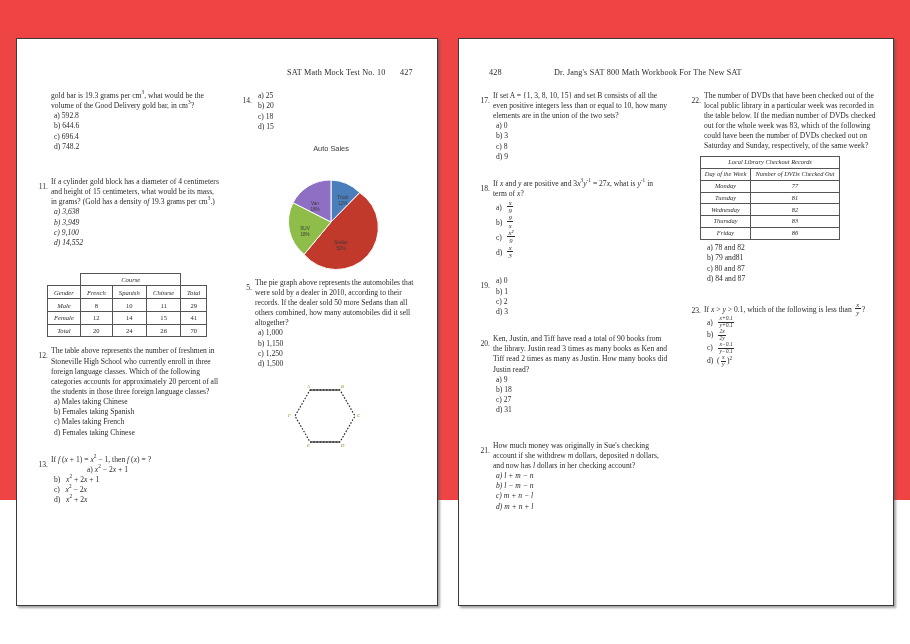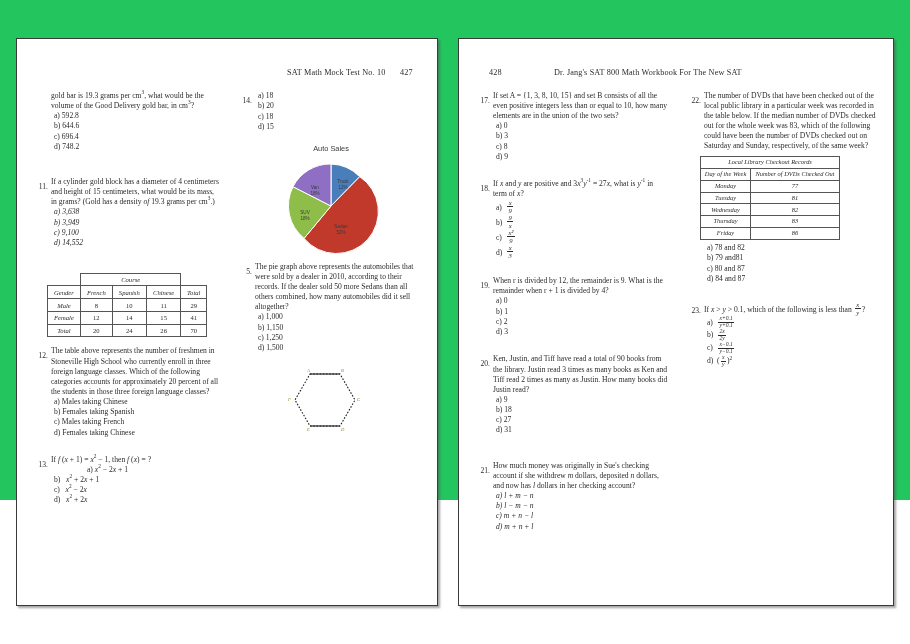--- a/index.html
+++ b/index.html
@@ -9,21 +9,21 @@
     width: 910px;
     height: 644px;
     overflow: hidden;
     font-family: "Liberation Serif", serif;
   }
 
   #viewport {
     position: relative;
     width: 910px;
     height: 500px;
-    background: #22c55e;
+    background: #ef4444;
     text-decoration: underline;
   }
 
   .page {
     position: absolute;
     top: 38px;
     height: 568px;
     background: #ffffff;
     border: 1px solid #3a3a3a;
     box-shadow: 1.5px 1.5px 2px rgba(90,90,90,0.55);
@@ -158,21 +158,21 @@
   .chart-wrap {
     position: relative;
     width: 120px;
     margin: 12px auto 6px auto;
     text-align: center;
   }
   .chart-title {
     font-size: 7.4px;
     font-family: "Liberation Sans", sans-serif;
     color: #3a3a3a;
-    margin-bottom: 3px;
+    margin-bottom: 19px;
   }
   .pie-svg { display: block; margin: 0 auto; }
   .slice-label {
     font-family: "Liberation Sans", sans-serif;
     font-size: 4.6px;
     fill: #3a3a3a;
   }
 
   
   .hex-wrap {
@@ -295,21 +295,21 @@
             </ul>
           </div>
 
         </div>
 
         <div class="col right">
 
           <div class="q">
             <div class="qnum">14.</div>
             <ul class="choices">
-              <li>a)   18</li>
+              <li>a)   25</li>
               <li>b)   20</li>
               <li>c)   18</li>
               <li>d)   15</li>
             </ul>
           </div>
 
           <div class="chart-wrap">
             <div class="chart-title">Auto Sales</div>
             <svg class="pie-svg" width="104" height="100" viewBox="0 0 104 100">
 
@@ -397,21 +397,20 @@
               <li><span class="lbl">b)</span><span class="frac"><span class="num">9</span><span class="den">x</span></span></li>
               <li><span class="lbl">c)</span><span class="frac"><span class="num">x²</span><span class="den">9</span></span></li>
               <li><span class="lbl">d)</span><span class="frac"><span class="num">x</span><span class="den">3</span></span></li>
             </ul>
           </div>
 
           <div class="spacer-sm"></div>
 
           <div class="q">
             <div class="qnum">19.</div>
-            <div class="qbody">When r is divided by 12, the remainder is 9. What is the remainder when r + 1 is divided by 4?</div>
             <ul class="choices">
               <li>a)   0</li>
               <li>b)   1</li>
               <li>c)   2</li>
               <li>d)   3</li>
             </ul>
           </div>
 
           <div class="spacer-sm"></div>
 

